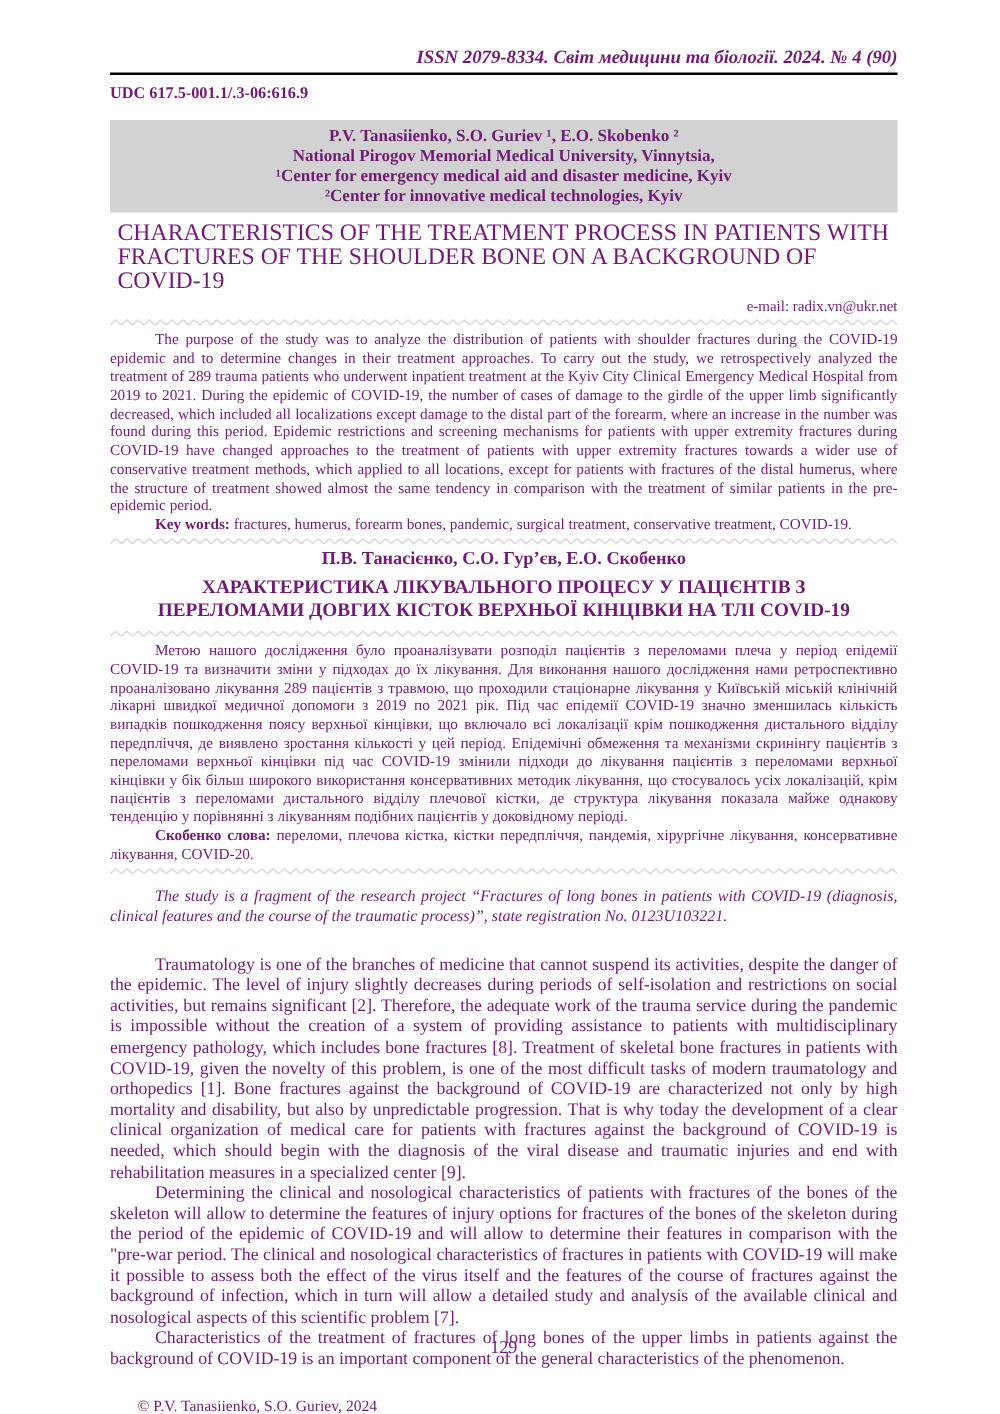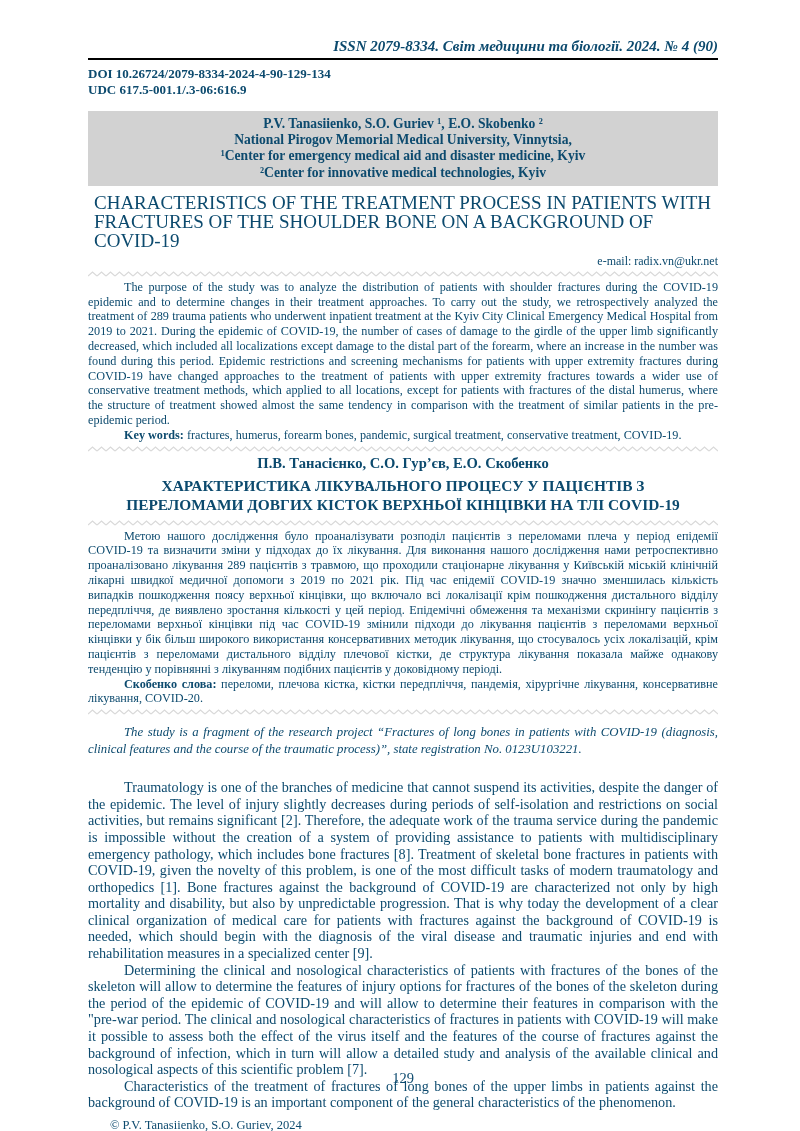--- a/index.html
+++ b/index.html
@@ -2,21 +2,21 @@
 <html><head>
 <meta charset="utf-8">
 <style>
   html, body { margin: 0; padding: 0; background: #ffffff; }
   .page {
     position: relative;
     width: 800px;
     height: 1131px;
     margin: 0 auto;
     background: #ffffff;
-    color: #0c4a6e;
+    color: #701a75;
     font-family: "Liberation Serif", serif;
     box-sizing: border-box;
     padding: 38px 82px 0 88px;
     overflow: hidden;
   }
   .running-head {
     text-align: right;
     font-weight: bold;
     font-style: italic;
     font-size: 15px;
@@ -110,21 +110,20 @@
   }
 </style>
 </head>
 <body>
 
 <div class="page">
 
   <div class="running-head">ISSN 2079-8334. Світ медицини та біології. 2024. № 4 (90)</div>
   <hr class="head-rule">
 
-  <div class="doi-line">DOI 10.26724/2079-8334-2024-4-90-129-134</div>
   <div class="udc-line">UDC 617.5-001.1/.3-06:616.9</div>
 
   <div class="authors-box">
     <div>P.V. Tanasiienko, S.O. Guriev ¹, E.O. Skobenko ²</div>
     <div>National Pirogov Memorial Medical University, Vinnytsia,</div>
     <div>¹Center for emergency medical aid and disaster medicine, Kyiv</div>
     <div>²Center for innovative medical technologies, Kyiv</div>
   </div>
 
   <div class="title-en">CHARACTERISTICS OF THE TREATMENT PROCESS IN PATIENTS WITH FRACTURES OF THE SHOULDER BONE ON A BACKGROUND OF COVID-19</div>

